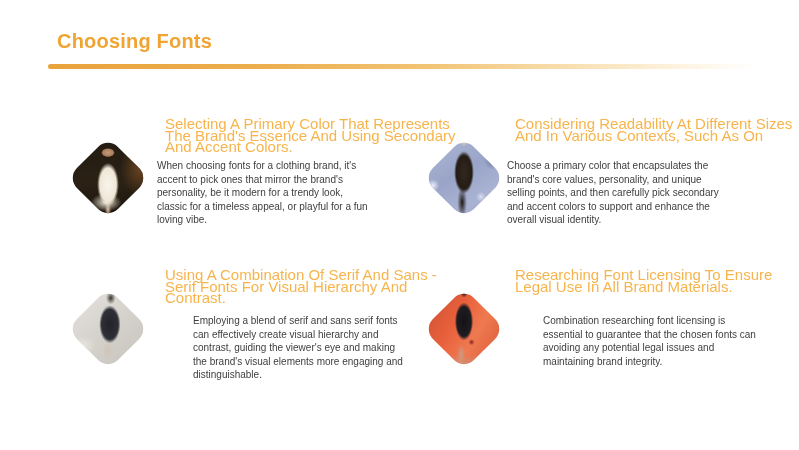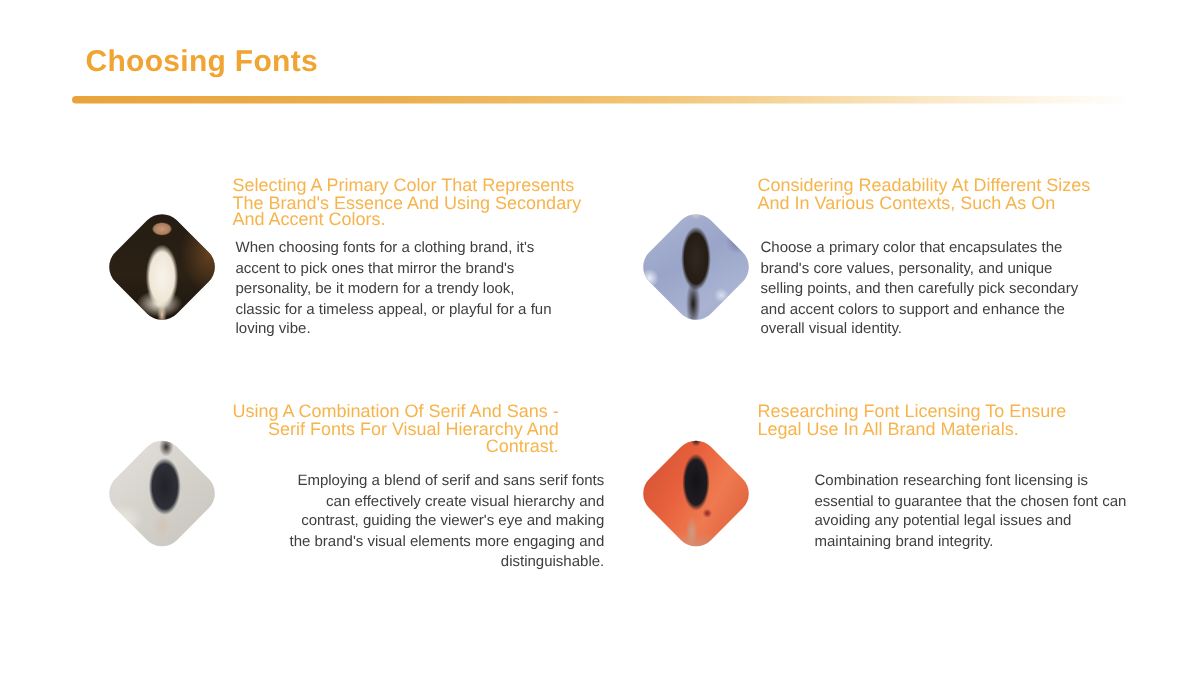--- a/index.html
+++ b/index.html
@@ -29,21 +29,21 @@
     width: 708px;
     height: 5px;
     border-radius: 3px;
     background: linear-gradient(to right,
       #E9A33C 0%, #ECAE4E 30%, #F2C577 55%,
       #F8E0B4 75%, #FDF4E3 90%, rgba(255,255,255,0) 100%);
   }
   .card { position: absolute; width: 340px; height: 148px; }
   .c1 { left: 60px;  top: 109px; }
   .c2 { left: 410px; top: 109px; }
-  .c3 { left: 60px;  top: 260px; text-align: right; }
+  .c3 { left: 60px;  top: 260px; }
   .c4 { left: 410px; top: 260px; }
 
   .diamond {
     position: absolute;
     left: 19px; top: 40px;
     width: 58px; height: 58px;
     transform: rotate(45deg);
     border-radius: 14px;
     overflow: hidden;
   }
@@ -87,23 +87,23 @@
       radial-gradient(ellipse 12px 25px at 50% 42%, #141218 0%, #1f1c21 60%, rgba(0,0,0,0) 76%),
       radial-gradient(circle 4px at 58% 64%, #8b2026 0%, rgba(0,0,0,0) 80%),
       radial-gradient(ellipse 5px 13px at 47% 77%, #c79d87 0%, rgba(0,0,0,0) 80%),
       radial-gradient(ellipse 17px 11px at 13% 30%, rgba(246,152,130,0.95) 0%, rgba(246,152,130,0) 70%),
       linear-gradient(0deg, rgba(178,172,164,0.95) 0%, rgba(178,172,164,0) 22%),
       linear-gradient(120deg, #c14a2e 0%, #e8603c 40%, #ef7a50 60%, #cf4a2c 100%);
   }
 
   .heading {
     position: absolute;
-    left: 95px; top: 9px;
+    left: 105px; top: 9px;
     color: #F7B44C;
-    font-size: 12px;
+    font-size: 15px;
     line-height: 11.5px;
     white-space: nowrap;
   }
   .body {
     position: absolute;
     left: 97px; top: 50px;
     color: #3E3E3E;
     font-size: 10px;
     line-height: 13.5px;
     white-space: nowrap;
@@ -174,19 +174,19 @@
   <section class="card c4">
     <div class="diamond">
       <div class="photo photo4"></div>
     </div>
     <div class="heading">
       <div>Researching Font Licensing To Ensure</div>
       <div>Legal Use In All Brand Materials.</div>
     </div>
     <div class="body">
       <div>Combination researching font licensing is</div>
-      <div>essential to guarantee that the chosen font can</div>
+      <div>essential to guarantee that the chosen fonts can</div>
       <div>avoiding any potential legal issues and</div>
       <div>maintaining brand integrity.</div>
     </div>
   </section>
 
 </div>
 
 </body></html>

